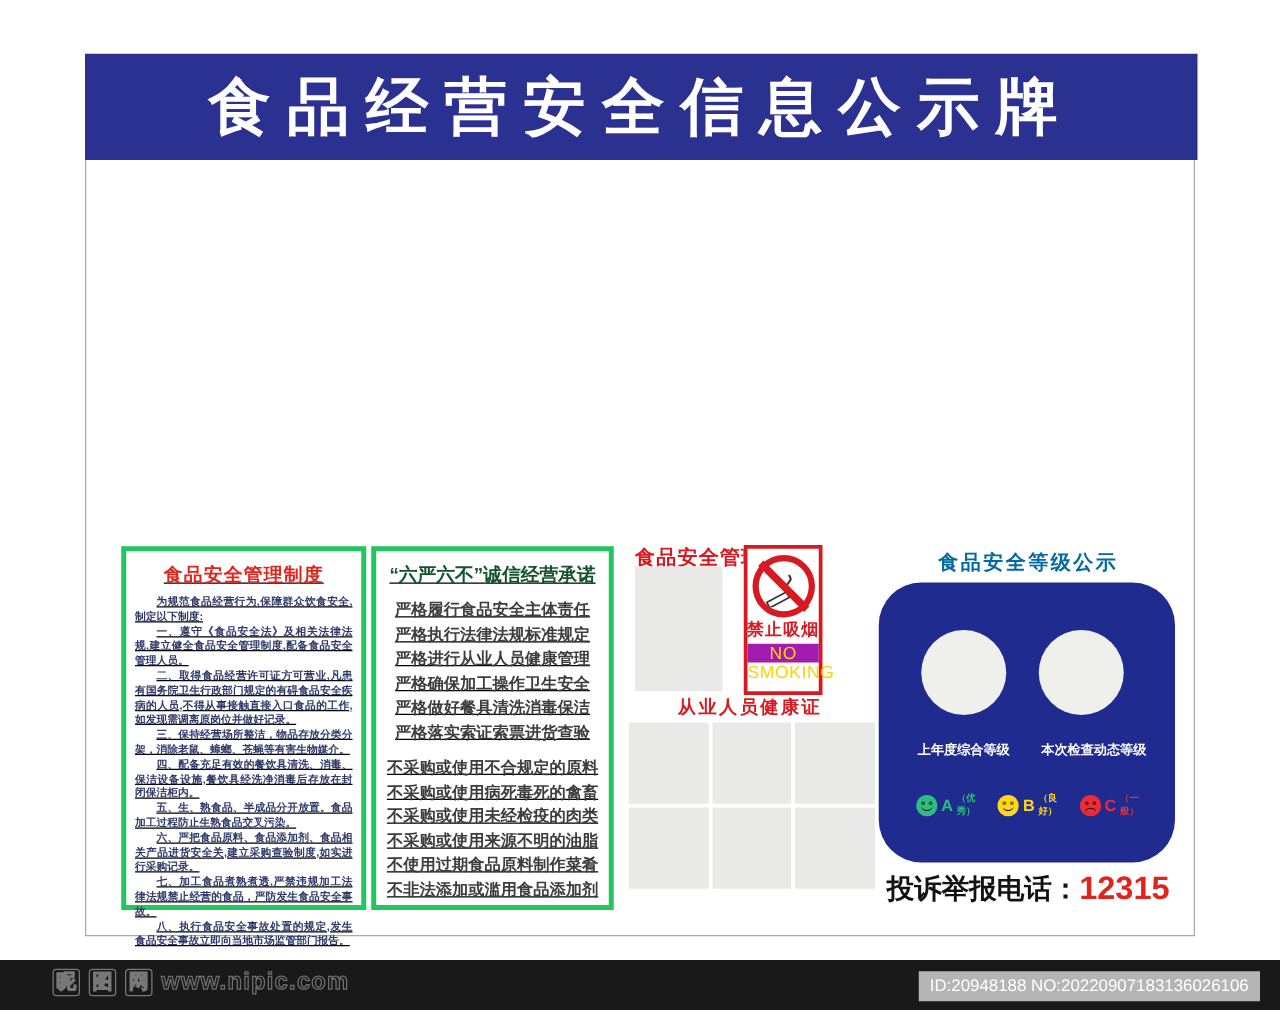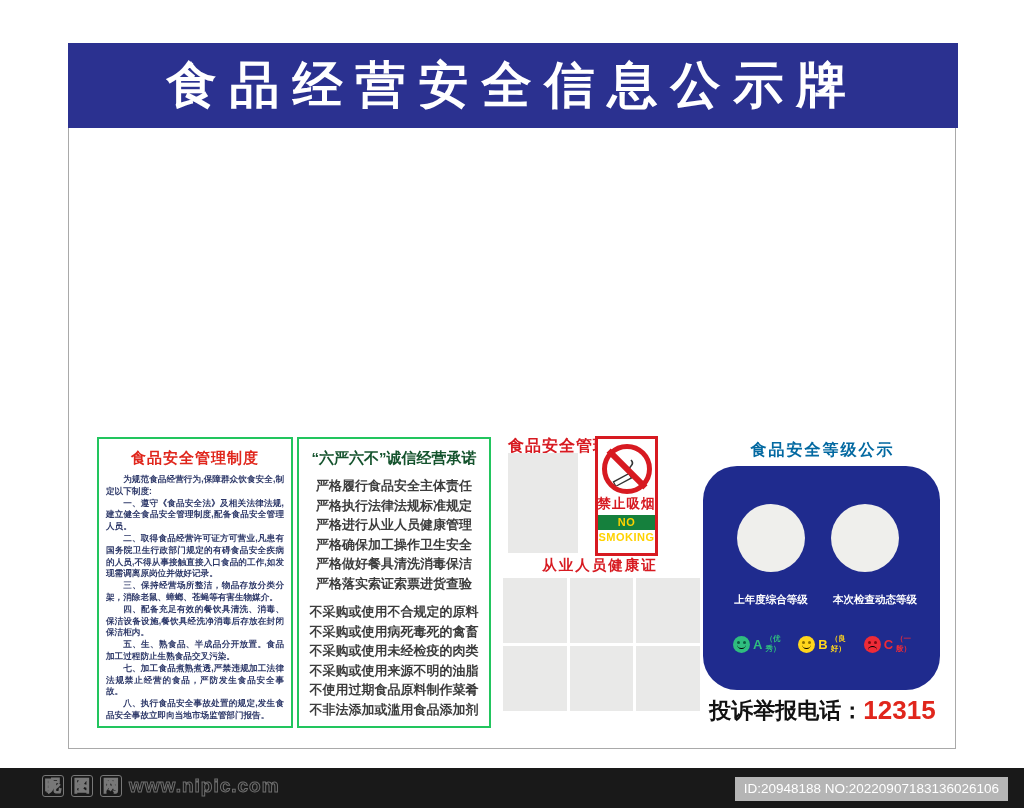--- a/index.html
+++ b/index.html
@@ -9,21 +9,21 @@
   
   .header-bar{position:absolute;left:68px;top:43px;width:890px;height:85px;background:#2b3190;
               display:flex;align-items:center;justify-content:center;}
   .header-title{color:#ffffff;font-size:50px;font-weight:900;letter-spacing:13px;white-space:nowrap;}
 
   
   .board-body{position:absolute;left:68px;top:128px;width:888px;height:621px;background:#ffffff;
               border:1px solid #a9a9a9;border-top:none;box-sizing:border-box;}
 
   
-  .panel{position:absolute;background:#fff;border:2px solid #22c55e;box-sizing:border-box;}
+  .panel{position:absolute;background:#fff;border:4px solid #22c55e;box-sizing:border-box;text-decoration:underline;}
   .panel-mgmt{left:97px;top:437px;width:196px;height:291px;padding:8px 7px 4px 7px;}
   .panel-mgmt-title{color:#e0261c;font-size:15px;font-weight:bold;text-align:center;margin:2px 0 6px 0;letter-spacing:1px;}
   .panel-mgmt p{margin:0;font-size:8.6px;line-height:11.8px;color:#2f3a6a;text-indent:2em;text-align:justify;font-weight:bold;}
 
   
   .panel-promise{left:297px;top:437px;width:194px;height:291px;padding:10px 4px 4px 4px;}
   .panel-promise-title{color:#14532d;font-size:15px;font-weight:bold;text-align:center;margin:0 0 8px 0;}
   .promise-line{font-size:13px;line-height:19.5px;color:#3d3d3d;text-align:center;font-weight:600;white-space:nowrap;}
   .promise-gap{height:9px;}
 
@@ -31,21 +31,21 @@
   .manager-label{position:absolute;left:508px;top:436px;font-size:16px;font-weight:bold;color:#d71a21;letter-spacing:1px;text-align:center;}
   .photo-box{position:absolute;left:508px;top:453px;width:70px;height:100px;background:#e9e9e8;}
 
   .nosmoke{position:absolute;left:595px;top:436px;width:63px;height:120px;background:#fff;
            border:3px solid #d71a21;box-sizing:border-box;display:flex;flex-direction:column;align-items:center;}
   .ns-circle{position:relative;width:50px;height:50px;margin-top:5px;}
   .ns-ring{position:absolute;left:0;top:0;width:40px;height:40px;border:5px solid #d71a21;border-radius:50%;}
   .ns-slash{position:absolute;left:-1px;top:22px;width:52px;height:6px;background:#d71a21;transform:rotate(45deg);}
   .ns-cig{position:absolute;left:9px;top:14px;}
   .ns-cn{color:#d71a21;font-size:13.5px;font-weight:900;margin-top:1px;letter-spacing:1px;white-space:nowrap;}
-  .ns-en{width:100%;background:#15803d;color:#ffd200;font-size:11px;font-weight:bold;text-align:center;
+  .ns-en{width:100%;background:#a21caf;color:#ffd200;font-size:14px;font-weight:normal;text-align:center;
          line-height:15px;height:15px;margin-top:2px;letter-spacing:0.5px;}
 
   .health-title{position:absolute;left:500px;top:556px;width:200px;text-align:center;color:#d71a21;
                 font-size:14.5px;font-weight:900;letter-spacing:2px;white-space:nowrap;}
   .cert-grid{position:absolute;left:503px;top:578px;display:grid;grid-template-columns:64px 63px 64px;
              grid-auto-rows:65px;gap:3px;}
   .cert-box{background:#e9e9e8;}
 
   
   .rating-title{position:absolute;left:705px;top:440px;width:235px;text-align:center;color:#0369a1;
@@ -98,20 +98,21 @@
   <div class="board-body"></div>
 
   <div class="panel panel-mgmt">
     <div class="panel-mgmt-title">食品安全管理制度</div>
     <p>为规范食品经营行为,保障群众饮食安全,制定以下制度:</p>
     <p>一、遵守《食品安全法》及相关法律法规,建立健全食品安全管理制度,配备食品安全管理人员。</p>
     <p>二、取得食品经营许可证方可营业,凡患有国务院卫生行政部门规定的有碍食品安全疾病的人员,不得从事接触直接入口食品的工作,如发现需调离原岗位并做好记录。</p>
     <p>三、保持经营场所整洁，物品存放分类分架，消除老鼠、蟑螂、苍蝇等有害生物媒介。</p>
     <p>四、配备充足有效的餐饮具清洗、消毒、保洁设备设施,餐饮具经洗净消毒后存放在封闭保洁柜内。</p>
     <p>五、生、熟食品、半成品分开放置。食品加工过程防止生熟食品交叉污染。</p>
+    <p>六、严把食品原料、食品添加剂、食品相关产品进货安全关,建立采购查验制度,如实进行采购记录。</p>
     <p>七、加工食品煮熟煮透,严禁违规加工法律法规禁止经营的食品，严防发生食品安全事故。</p>
     <p>八、执行食品安全事故处置的规定,发生食品安全事故立即向当地市场监管部门报告。</p>
   </div>
 
   <div class="panel panel-promise">
     <div class="panel-promise-title">“六严六不”诚信经营承诺</div>
     <div class="promise-line">严格履行食品安全主体责任</div>
     <div class="promise-line">严格执行法律法规标准规定</div>
     <div class="promise-line">严格进行从业人员健康管理</div>
     <div class="promise-line">严格确保加工操作卫生安全</div>

